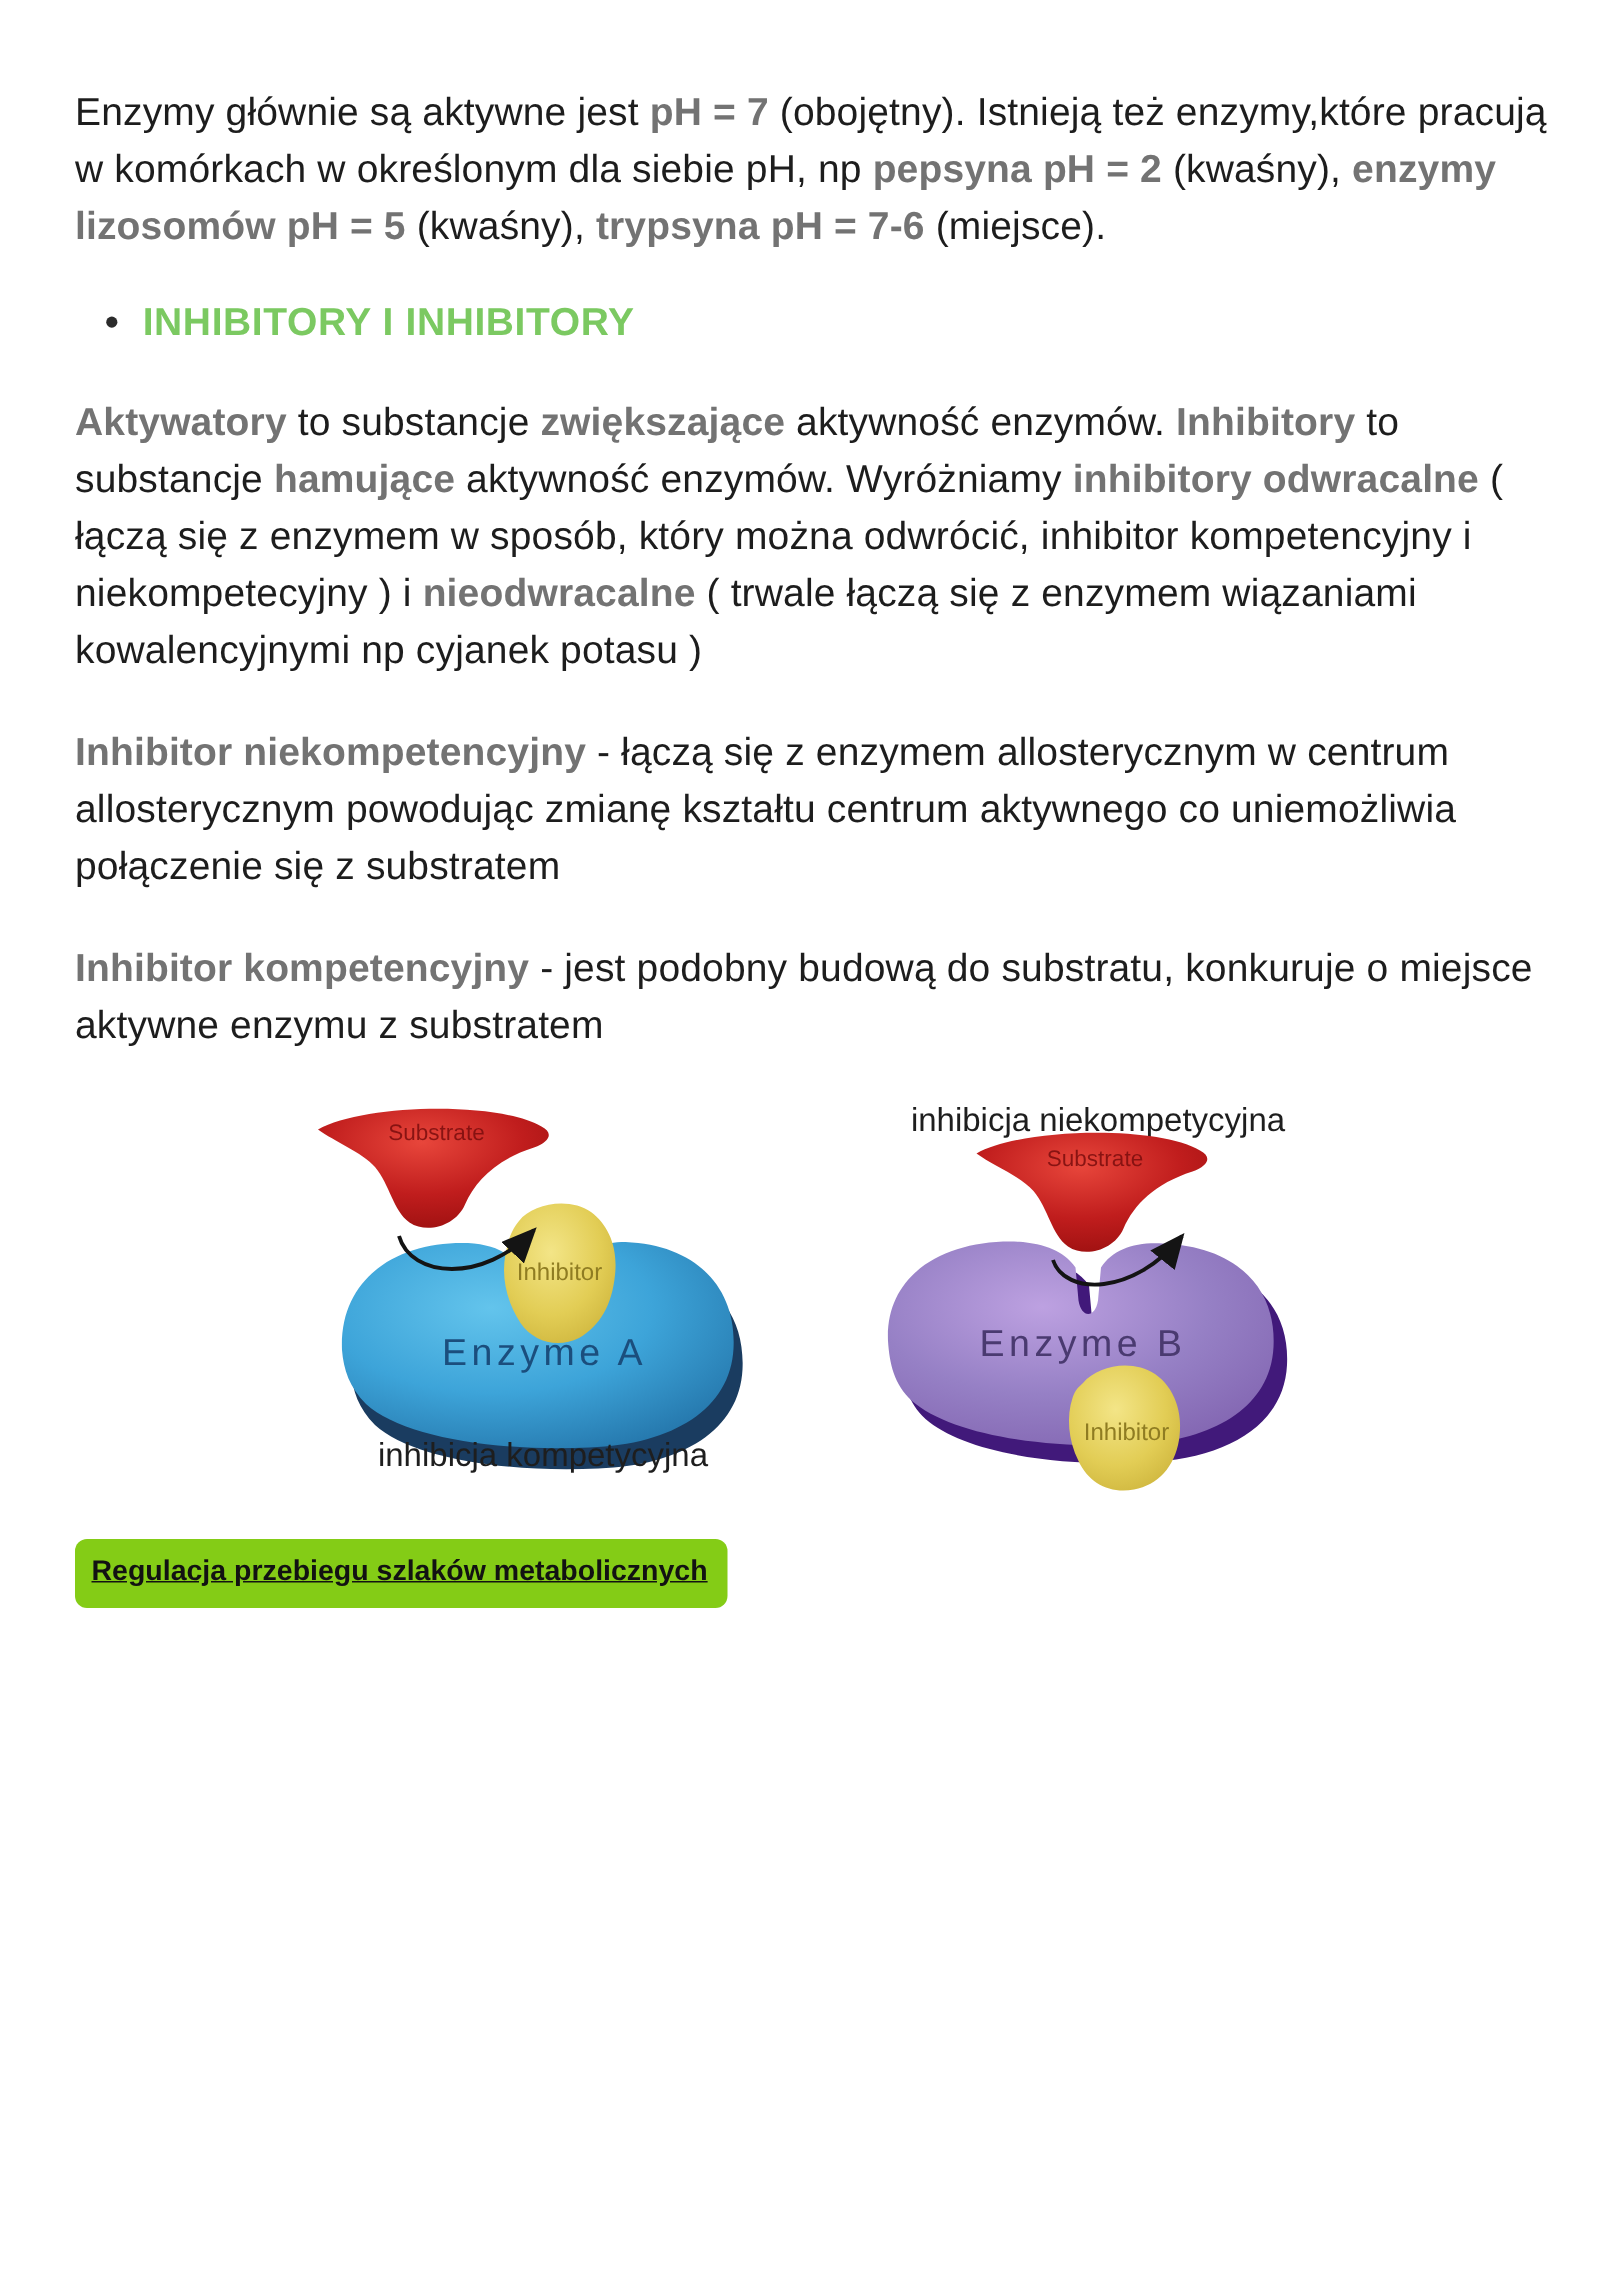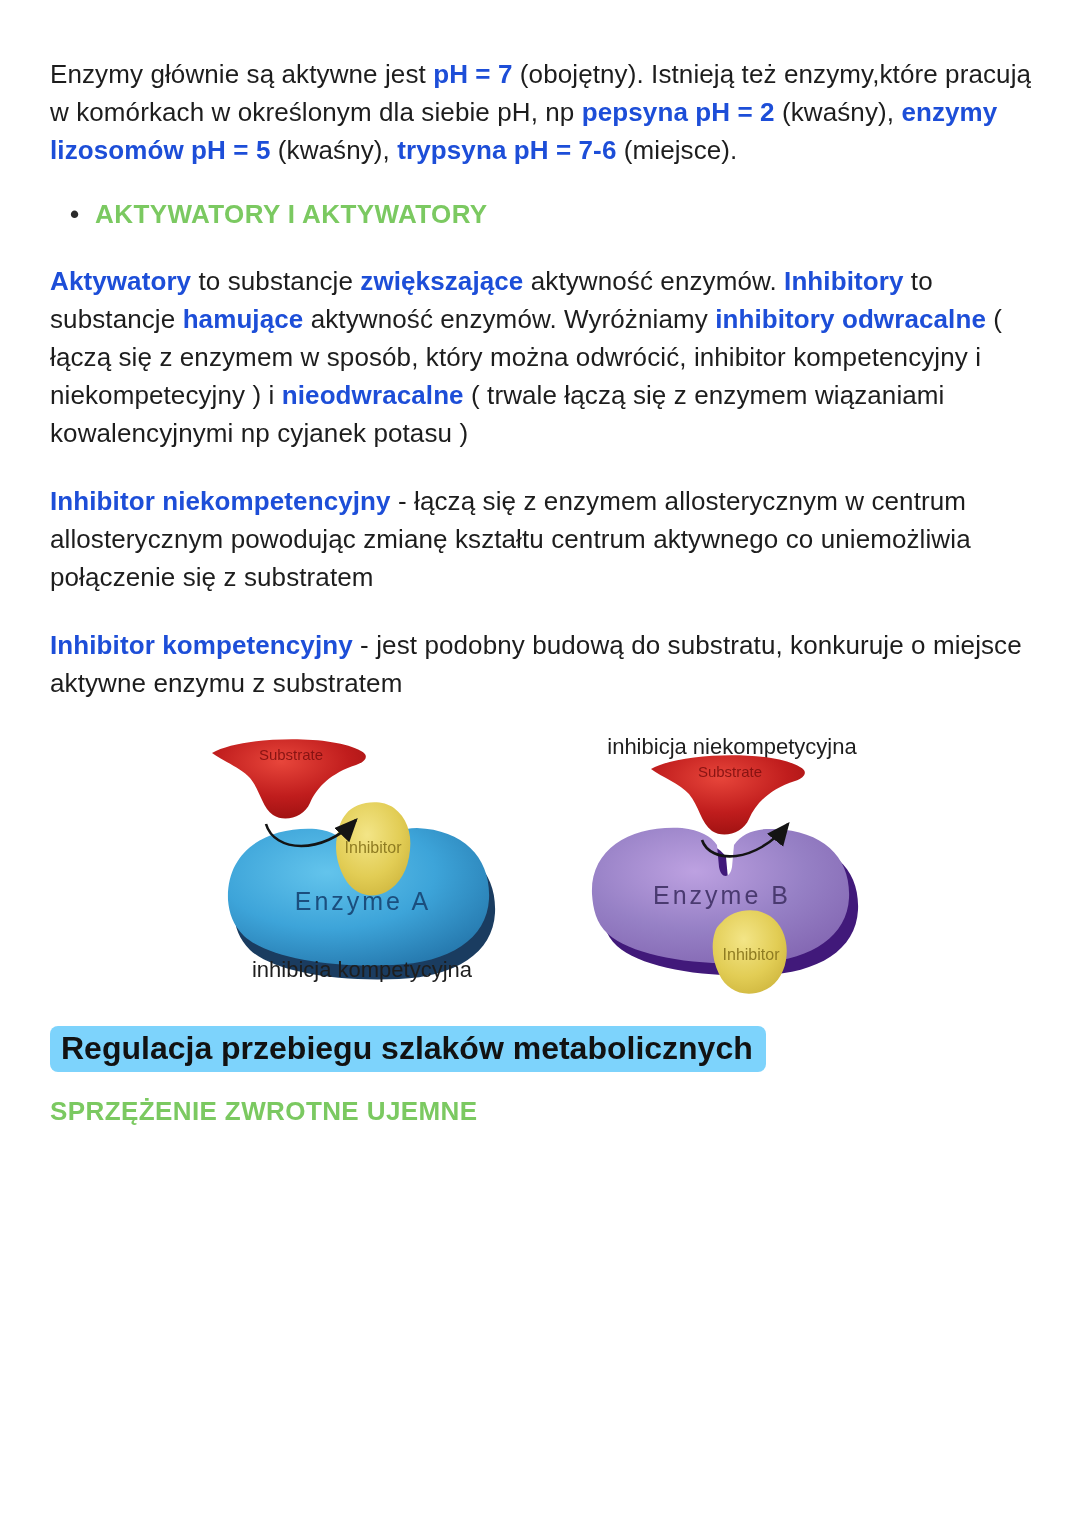--- a/index.html
+++ b/index.html
@@ -19,21 +19,21 @@
     overflow: hidden;
   }
   .body-text {
     width: 990px;
     font-size: 26px;
     line-height: 38px;
     margin: 0 0 30px 0;
     color: #1d1d1d;
     letter-spacing: 0.1px;
   }
-  .body-text b { color: #1d4ed8; margin-top: 39px; }
+  .body-text b { color: #737373; margin-top: 39px; }
   .bullet-row {
     display: flex;
     align-items: baseline;
     margin: 0 0 32px 0;
     padding-left: 20px;
   }
   .bullet-dot {
     color: #2b2b2b;
     font-size: 26px;
     margin-right: 16px;
@@ -45,48 +45,49 @@
     font-size: 26px;
     letter-spacing: 0.4px;
   }
   .figure-wrap {
     margin: 12px 0 10px 120px;
     width: 780px;
     height: 272px;
   }
   .section-highlight {
     display: inline-block;
-    background: #7dd3fc;
+    background: #84cc16;
     color: #121212;
     font-weight: bold;
-    font-size: 32px;
+    font-size: 19px;
     line-height: 30px;
     padding: 7px 13px 9px 11px;
     border-radius: 8px;
     margin: 12px 0 24px 0;
+    text-decoration: underline;
   }
   .sub-heading {
     color: #7bc961;
     font-weight: bold;
     font-size: 26px;
     letter-spacing: 0.4px;
     margin: 0 0 32px 0;
   }
   svg text { font-family: "Liberation Sans", "DejaVu Sans", sans-serif; }
 </style>
 </head>
 <body>
 
 <div class="page">
 
   <p class="body-text"><span>Enzymy głównie są aktywne jest </span><b>pH = 7</b><span> (obojętny). Istnieją też enzymy,które pracują w komórkach w określonym dla siebie pH, np </span><b>pepsyna pH = 2</b><span> (kwaśny), </span><b>enzymy lizosomów pH = 5</b><span> (kwaśny), </span><b>trypsyna pH = 7-6</b><span> (miejsce).</span></p>
 
   <div class="bullet-row">
     <span class="bullet-dot">•</span>
-    <span class="green-heading">AKTYWATORY I AKTYWATORY</span>
+    <span class="green-heading">INHIBITORY I INHIBITORY</span>
   </div>
 
   <p class="body-text"><b>Aktywatory</b><span> to substancje </span><b>zwiększające</b><span> aktywność enzymów. </span><b>Inhibitory</b><span> to substancje </span><b>hamujące</b><span> aktywność enzymów. Wyróżniamy </span><b>inhibitory odwracalne</b><span> ( łączą się z enzymem w sposób, który można odwrócić, inhibitor kompetencyjny i niekompetecyjny ) i </span><b>nieodwracalne</b><span> ( trwale łączą się z enzymem wiązaniami kowalencyjnymi np cyjanek potasu )</span></p>
 
   <p class="body-text"><b>Inhibitor niekompetencyjny</b><span> - łączą się z enzymem allosterycznym w centrum allosterycznym powodując zmianę kształtu centrum aktywnego co uniemożliwia połączenie się z substratem</span></p>
 
   <p class="body-text"><b>Inhibitor kompetencyjny</b><span> - jest podobny budową do substratu, konkuruje o miejsce aktywne enzymu z substratem</span></p>
 
   <div class="figure-wrap">
     <svg width="780" height="272" viewBox="0 0 780 272">
@@ -148,16 +149,15 @@
         <path fill="url(#yellowGrad)" d="M 152,190 C 162,178 185,174 200,184 C 213,193 219,210 216,228 C 213,246 202,258 186,261 C 170,264 156,257 149,242 C 142,228 141,212 145,200 C 147,194 149,193 152,190 Z"></path>
         <text x="181" y="228" text-anchor="middle" font-size="16" fill="#8f7c22">Inhibitor</text>
       </g>
     </svg>
   </div>
 
   <div>
     <span class="section-highlight">Regulacja przebiegu szlaków metabolicznych</span>
   </div>
 
-  <div class="sub-heading">SPRZĘŻENIE ZWROTNE UJEMNE</div>
 
 
 </div>
 
 </body></html>

